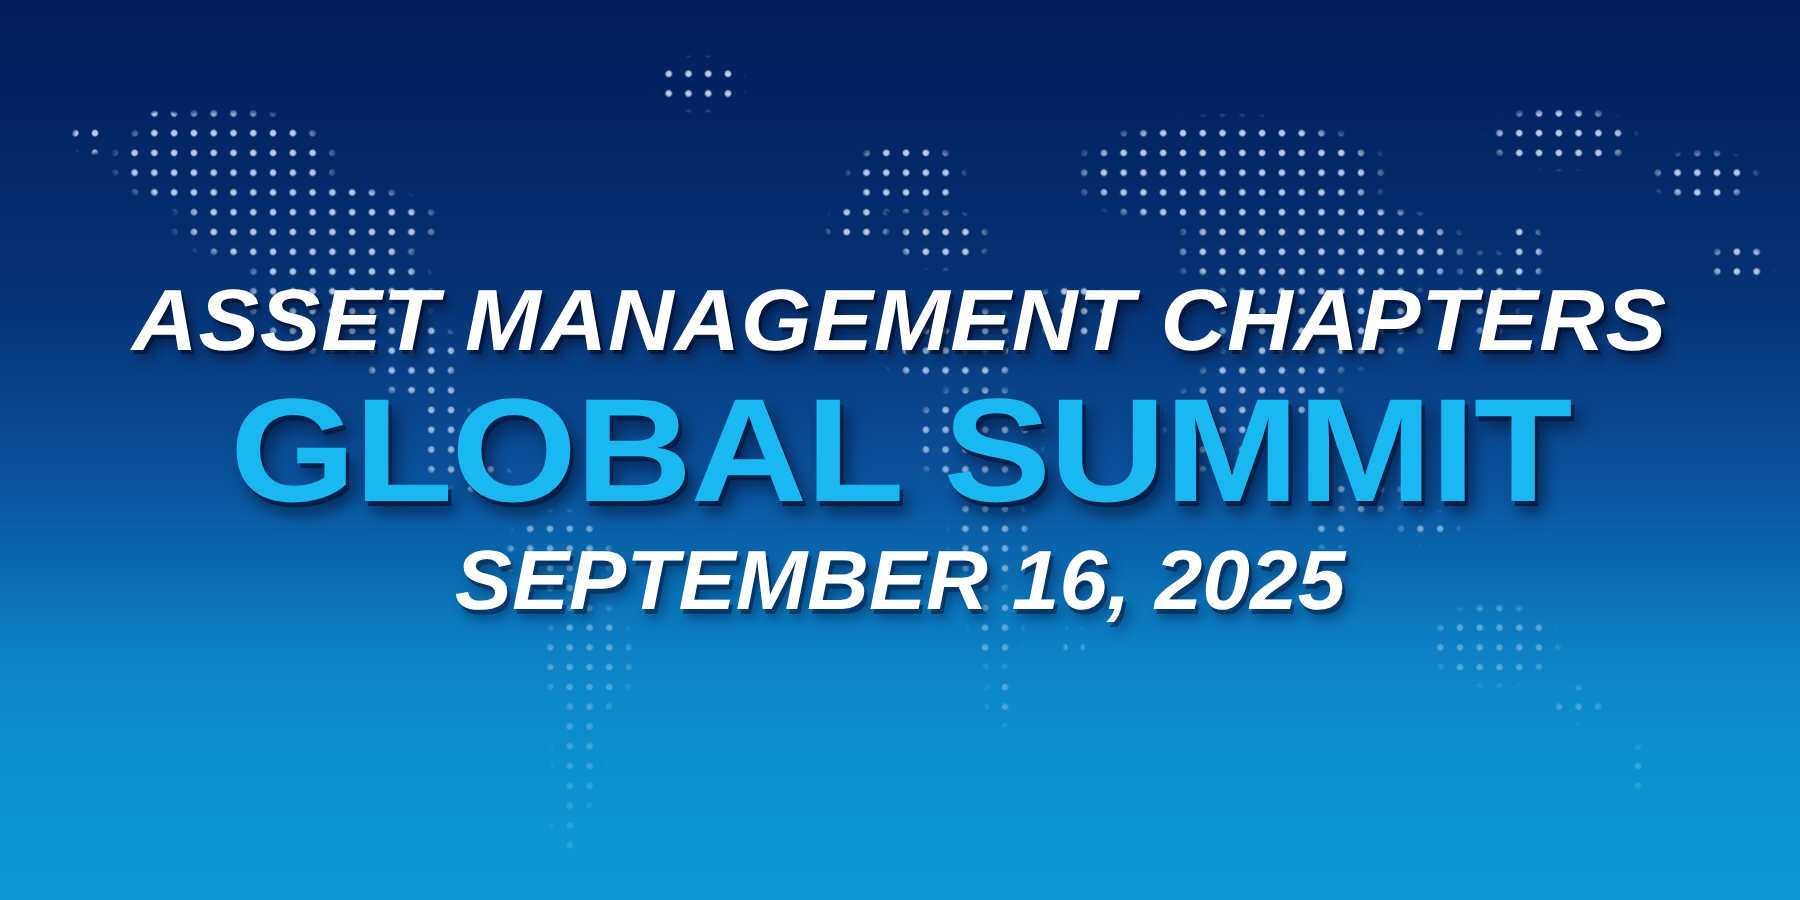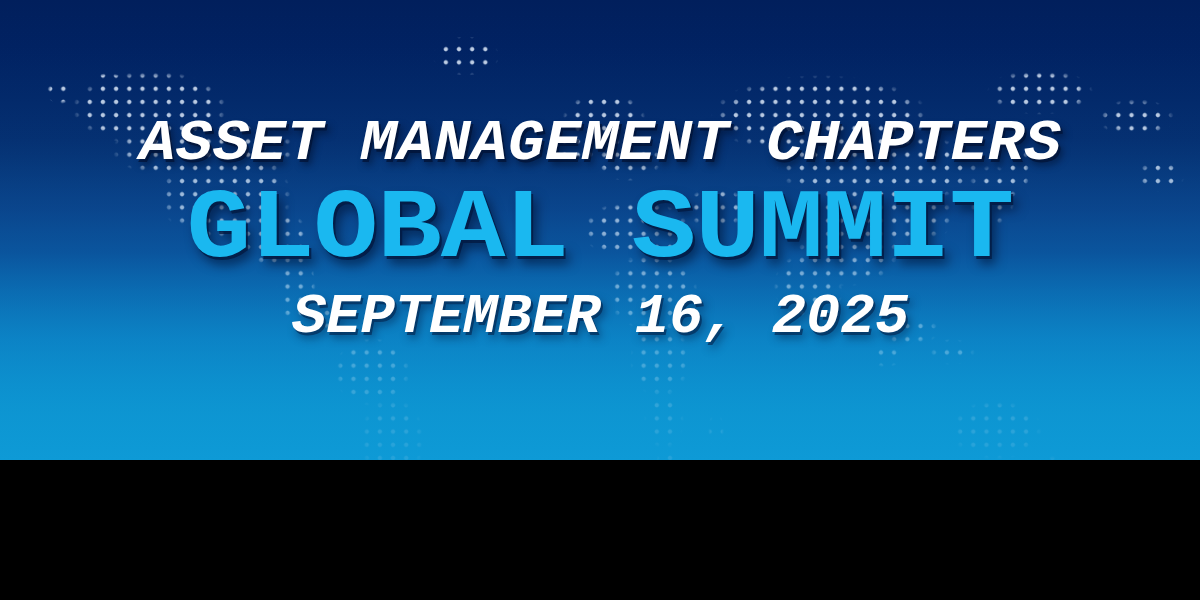--- a/index.html
+++ b/index.html
@@ -5,23 +5,23 @@
 <style>
   html, body {
     margin: 0;
     padding: 0;
     background: #000;
   }
 
   .banner {
     position: relative;
     width: 1200px;
-    height: 460px;
+    height: 600px;
     overflow: hidden;
-    font-family: Liberation Mono, monospace;
+    font-family: Liberation Sans, sans-serif;
     
     background:
       linear-gradient(180deg,
         #011f5c 0%,
         #012262 10%,
         #032a6b 22%,
         #063476 34%,
         #0a4188 46%,
         #0a5ba4 60%,
         #0b77bd 74%,

